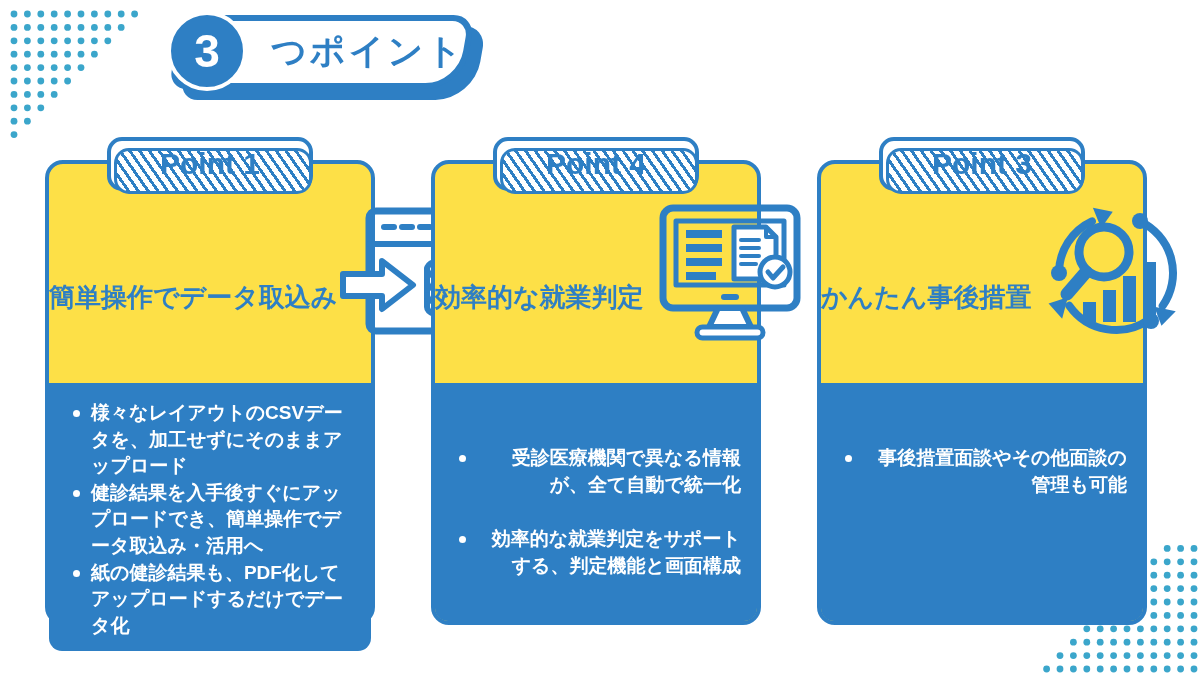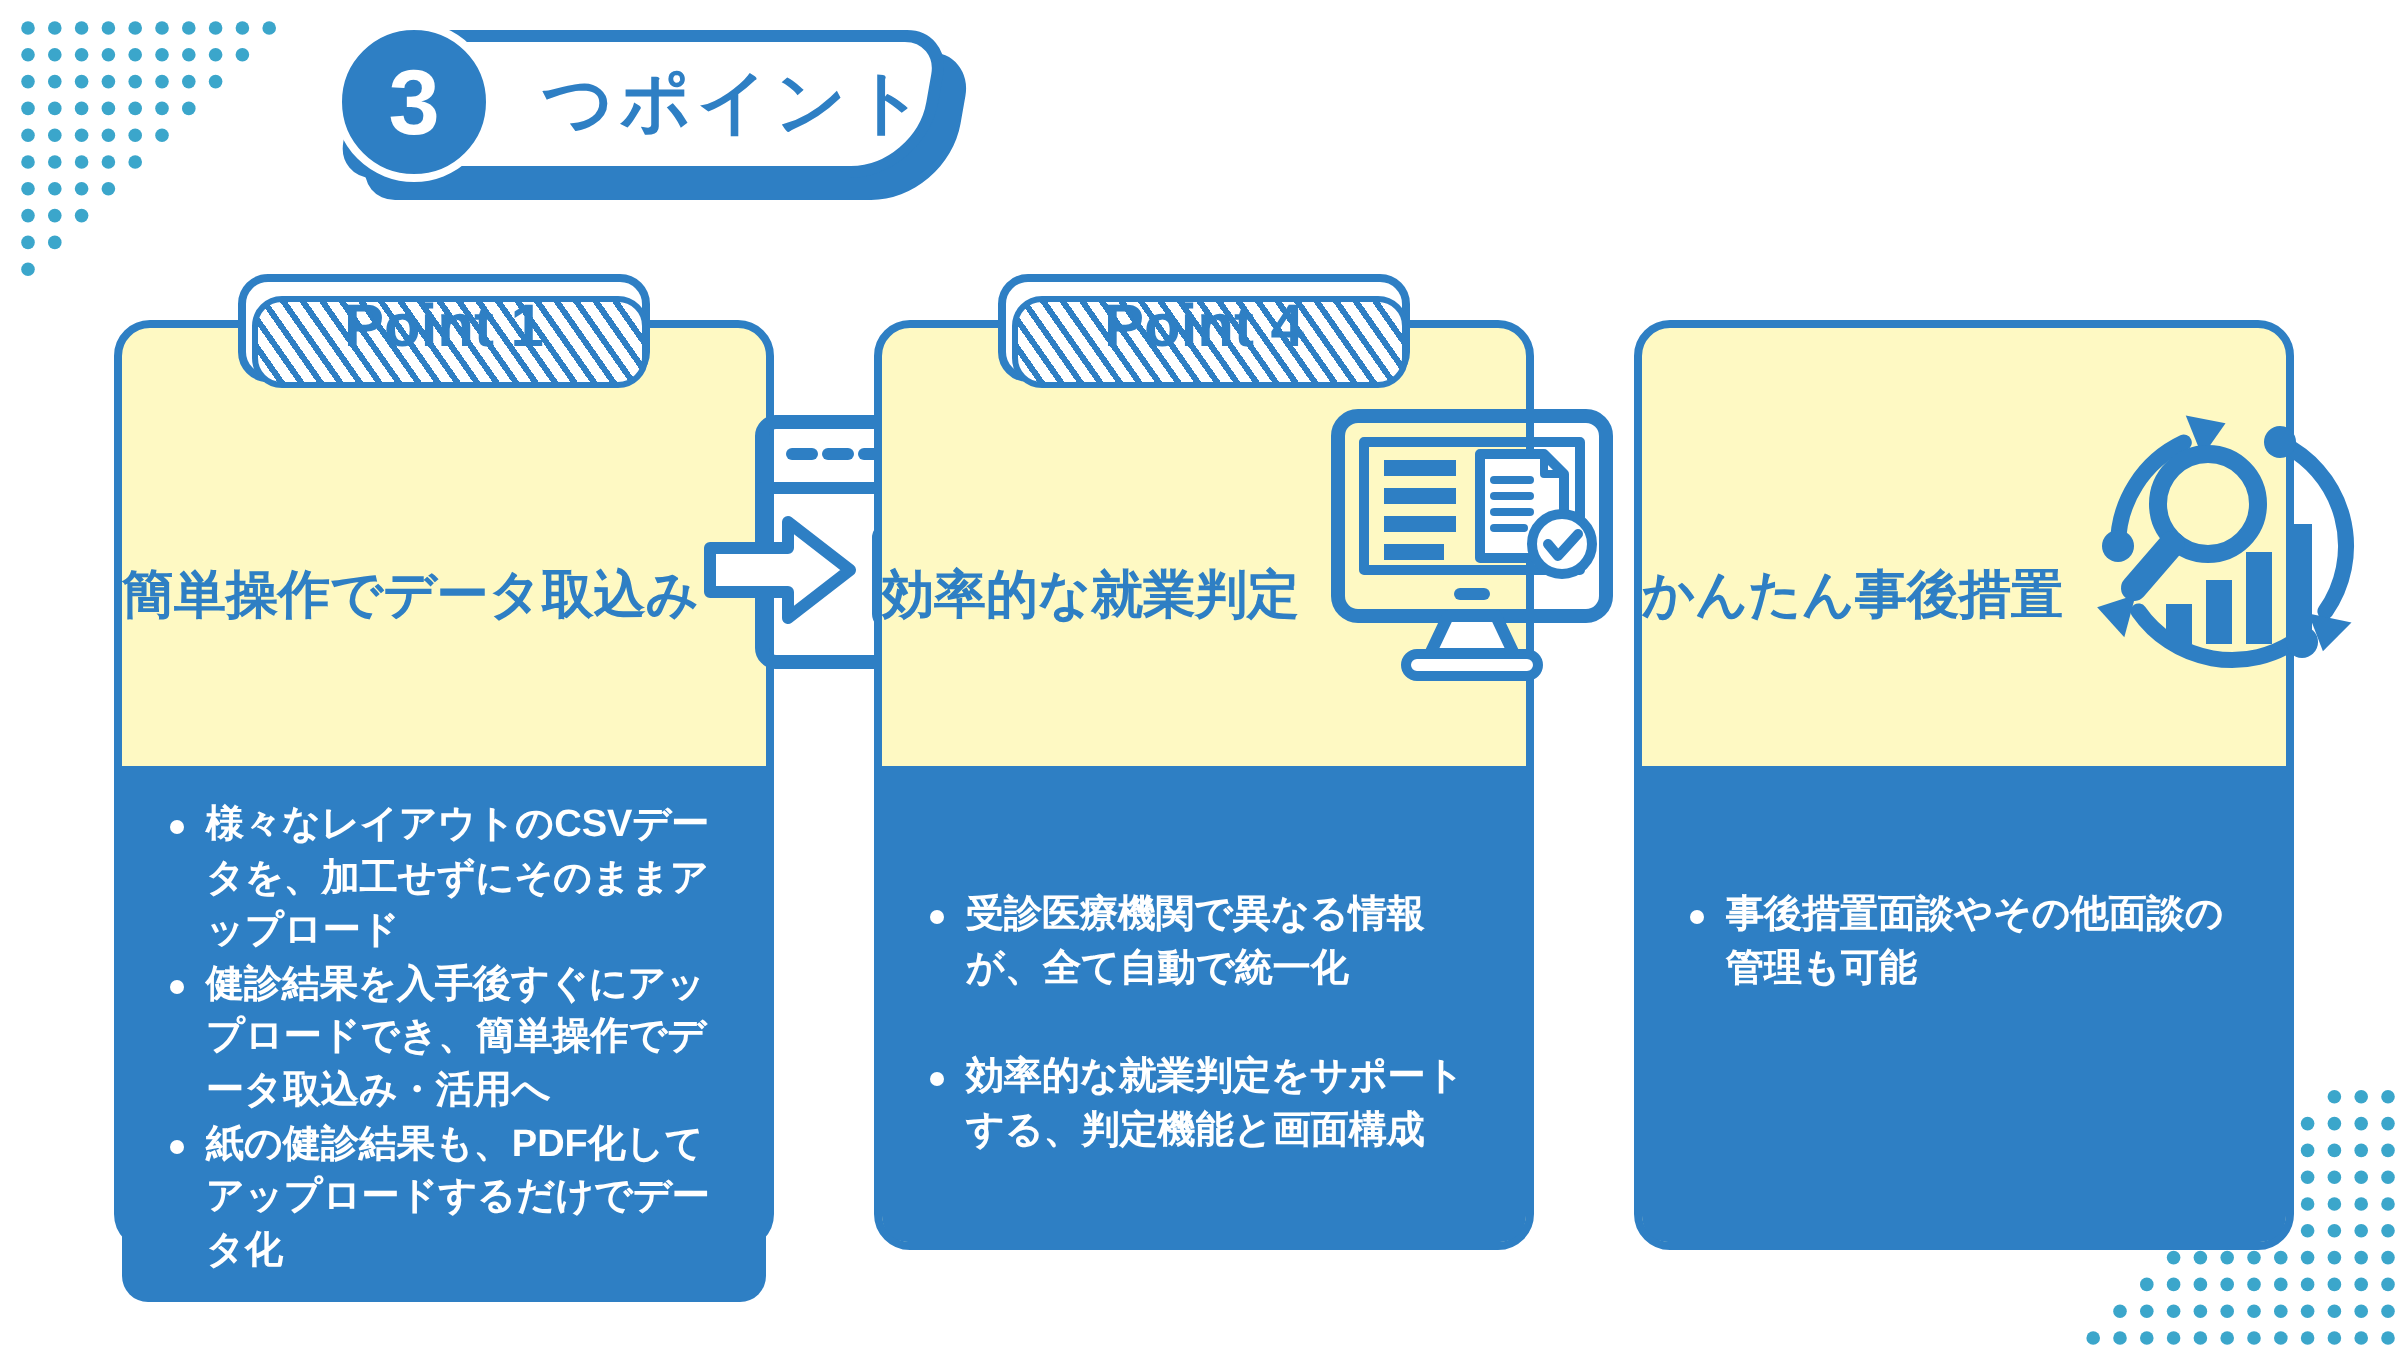--- a/index.html
+++ b/index.html
@@ -39,22 +39,22 @@
     letter-spacing:3px;text-align:center;white-space:nowrap;z-index:2;
   }
 
   
   #cards{
     position:absolute;left:45px;top:160px;width:1102px;height:465px;
     display:flex;justify-content:space-between;z-index:1;
   }
   .card{
     position:relative;width:330px;height:465px;box-sizing:border-box;
-    border:4px solid var(--accent);border-radius:18px;background:#fef9c3;
-    display:flex;flex-direction:column;margin-left:12px;
+    border:4px solid var(--accent);border-radius:18px;background:#fde047;
+    display:flex;flex-direction:column;
   }
   .point-badge{
     position:absolute;top:-27px;left:50%;margin-left:-103px;
     width:206px;height:54px;box-sizing:border-box;
     background:#fff;border:4px solid var(--accent);border-radius:15px;
     display:flex;align-items:center;justify-content:center;
     color:var(--accent);font-size:30px;font-weight:bold;z-index:2;
   }
   .point-badge::before{
     content:"";position:absolute;z-index:-1;
@@ -76,21 +76,21 @@
   }
   ul.bullets{
     list-style:none;margin:0;padding:17px 16px 12px 22px;
     color:#fff;font-weight:bold;font-size:19px;line-height:1.4;
   }
   ul.bullets li{position:relative;padding-left:20px;}
   ul.bullets li::before{
     content:"";position:absolute;left:2px;top:10px;
     width:7px;height:7px;border-radius:50%;background:#fff;
   }
-  .card.c2 ul.bullets,.card.c3 ul.bullets{padding-top:62px;}
+  .card.c2 ul.bullets,.card.c3 ul.bullets{padding-top:62px;text-align:right;}
   .card.c2 ul.bullets li,.card.c3 ul.bullets li{margin-bottom:28px;}
 
   svg .st{fill:none;stroke:var(--accent);stroke-linecap:round;stroke-linejoin:round;}
   svg .fl{fill:var(--accent);stroke:none;}
   svg .wh{fill:#fff;stroke:var(--accent);stroke-linejoin:round;}
 </style>
 </head>
 <body>
 
 <svg id="dots-top-left" class="dots" width="145" height="145">
@@ -294,20 +294,21 @@
     </div>
     <div class="card-body">
       <ul class="bullets">
         <li>受診医療機関で異なる情報が、全て自動で統一化</li>
         <li>効率的な就業判定をサポートする、判定機能と画面構成</li>
       </ul>
     </div>
   </div>
 
   <div class="card c3">
+    <div class="point-badge">Point 3</div>
     <div class="card-top">
       <div class="card-title">かんたん事後措置</div>
       <div class="card-icon">
         <svg width="172" height="140" viewBox="0 0 172 140">
           <path class="st" d="M109,19.3 A57,57 0 0 1 131.7,103.7" stroke-width="8"></path>
           <path class="st" d="M117.7,117.7 A57,57 0 0 1 38.3,103.7" stroke-width="8"></path>
           <path class="st" d="M28,71 A57,57 0 0 1 60.9,19.3" stroke-width="8"></path>
           <path class="fl" d="M0,-11 L17,0 L0,11 Z" transform="translate(66,16) rotate(-22)"></path>
           <path class="fl" d="M0,-11 L17,0 L0,11 Z" transform="translate(134,107) rotate(102)"></path>
           <path class="fl" d="M0,-11 L17,0 L0,11 Z" transform="translate(34,106) rotate(195)"></path>

